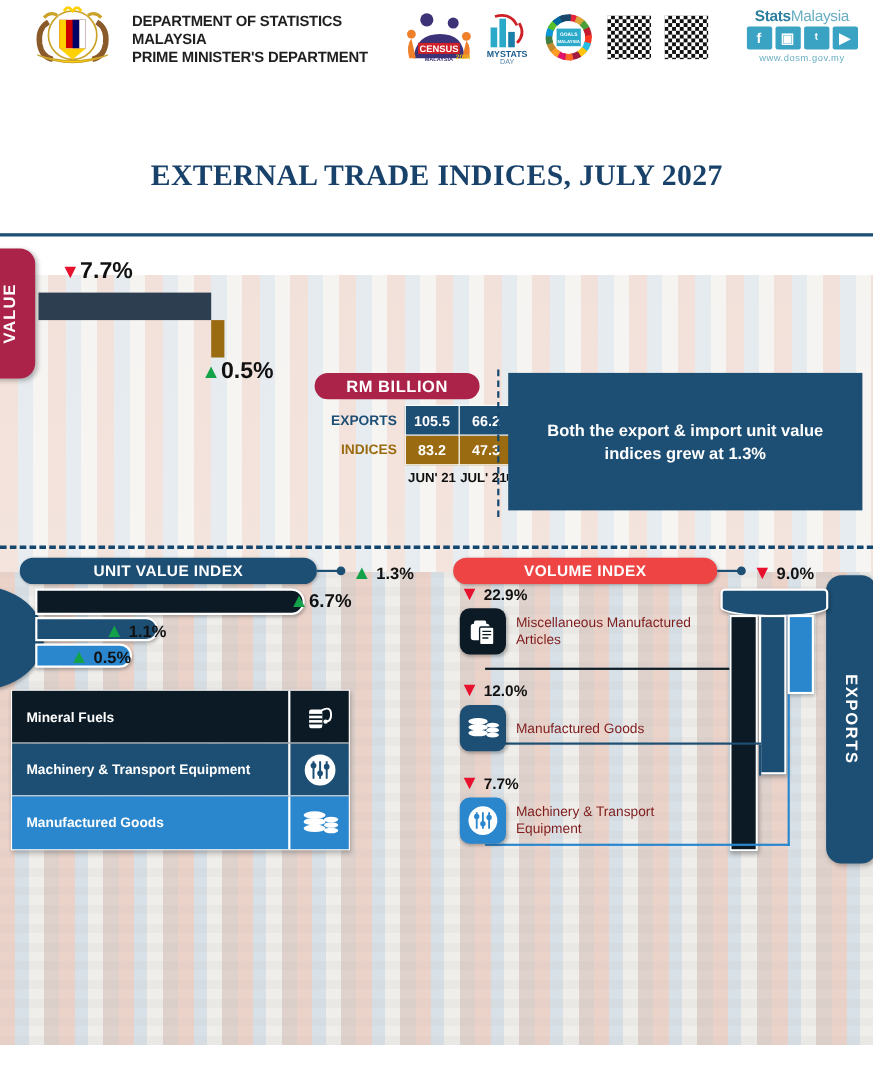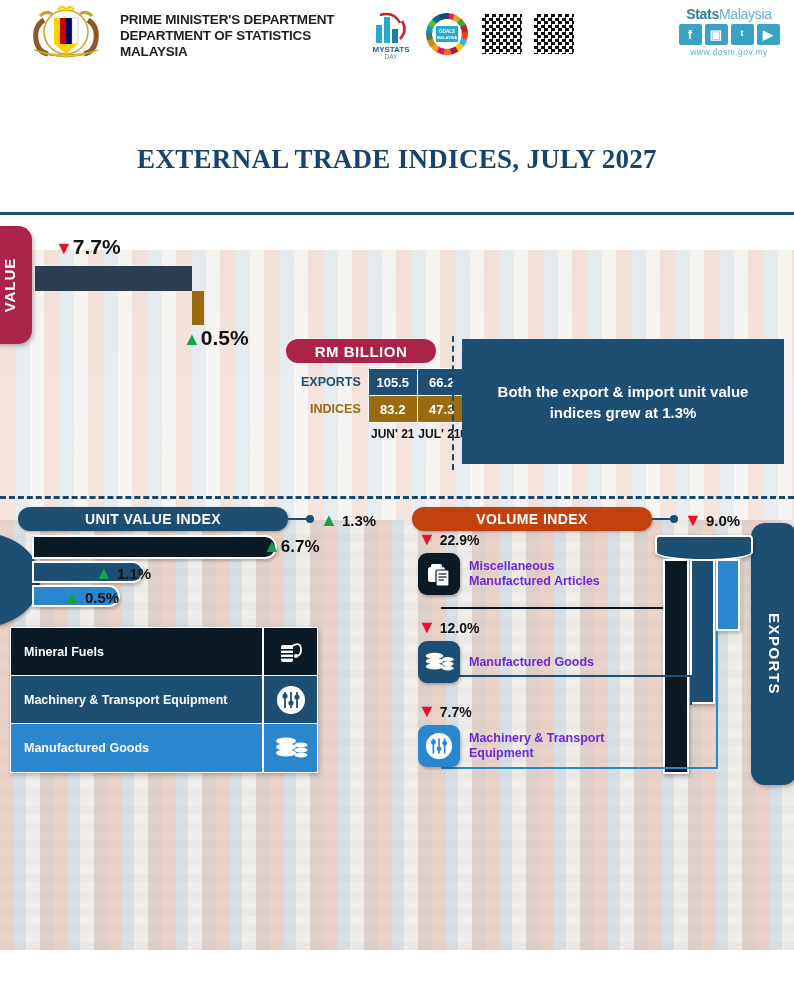--- a/index.html
+++ b/index.html
@@ -93,21 +93,21 @@
   .catrow:last-child{ border-bottom:none;}
   .catname { flex:1; color:#fff; font-weight:bold; font-size:12.5px; padding-left:13px;}
   .caticon { width:55px; height:100%; display:flex; align-items:center; justify-content:center;
      border-left:2px solid #fff; }
 
   
   .vol-item { position:absolute; }
   .vol-row { display:flex; align-items:center; gap:9px; }
   .vol-icon { width:42px; height:42px; border-radius:9px; display:flex; align-items:center;
      justify-content:center; box-shadow:1px 2px 3px rgba(0,0,0,.25); }
-  .vol-name { font-weight:bold; font-size:12.5px; color:#6d28d9; line-height:15px; max-width:160px;}
+  .vol-name { font-weight:normal; font-size:12.5px; color:#7f1d1d; line-height:15px; max-width:160px;}
 
   
   .ham-cap { position:absolute; border-radius:4px 4px 50% 50% / 4px 4px 34% 34%;
       border:2px solid #fff; box-shadow:1px 2px 4px rgba(0,0,0,.3);}
   .ham-bar { position:absolute; border:2px solid #fff; box-shadow:1px 2px 4px rgba(0,0,0,.3);}
   .conn { position:absolute; }
 
   
   .sidetab { position:absolute; width:46px; border-radius:14px; box-shadow:2px 2px 5px rgba(0,0,0,.3);}
   .sidetab span { position:absolute; left:50%; top:50%; color:#fff; font-weight:bold;
@@ -147,25 +147,40 @@
         <path d="M36 38 L48 48 L60 38 Z" fill="#ffd100"></path>
         <path d="M26 14 q-10 6 -8 20 q2 12 12 14" fill="none" stroke="#8b5a2b" stroke-width="5"></path>
         <path d="M70 14 q10 6 8 20 q-2 12 -12 14" fill="none" stroke="#8b5a2b" stroke-width="5"></path>
         <path d="M22 10 q6 -6 12 -2" fill="none" stroke="#c9a227" stroke-width="3"></path>
         <path d="M74 10 q-6 -6 -12 -2" fill="none" stroke="#c9a227" stroke-width="3"></path>
         <path d="M40 4 l4 -4 l4 4 l4 -4 l4 4" fill="none" stroke="#ffd100" stroke-width="2.5"></path>
         <path d="M16 44 q32 14 64 0 q-32 10 -64 0Z" fill="#ffd100" stroke="#c9a227"></path>
       </svg>
     </div>
     <div class="dept-text">
+      <div>DEPARTMENT OF STATISTICS MALAYSIA</div>
       <div>PRIME MINISTER'S DEPARTMENT</div>
-      <div>DEPARTMENT OF STATISTICS MALAYSIA</div>
     </div>
 
     <div class="logos">
+      <div class="logo-box census-logo">
+        <svg width="62" height="50" viewBox="0 0 62 50">
+          <circle cx="20" cy="9" r="6" fill="#3b3277"></circle>
+            <circle cx="44" cy="12" r="5" fill="#3b3277"></circle>
+          <path d="M8 44 q2 -22 24 -22 q22 0 22 22Z" fill="#3b3277"></path>
+          <path d="M6 26 q-5 6 -2 18 l6 0 Z" fill="#f07f2a"></path>
+          <path d="M56 28 q5 6 2 16 l-6 0 Z" fill="#f07f2a"></path>
+          <circle cx="6" cy="22" r="4" fill="#f07f2a"></circle>
+            <circle cx="56" cy="24" r="4" fill="#f07f2a"></circle>
+          <rect x="12" y="30" width="38" height="10" fill="#cf2027"></rect>
+          <text x="31" y="38.5" font-size="8.5" font-weight="bold" fill="#fff" text-anchor="middle" font-family="'Liberation Sans',sans-serif">CENSUS</text>
+          <text x="31" y="46" font-size="5" font-weight="bold" fill="#3b3277" text-anchor="middle" font-family="'Liberation Sans',sans-serif">MALAYSIA</text>
+          <text x="53" y="45" font-size="6" font-weight="bold" fill="#e8c420" text-anchor="middle" font-family="'Liberation Sans',sans-serif">2020</text>
+        </svg>
+      </div>
       <div class="logo-box mystats-logo">
         <svg width="46" height="50" viewBox="0 0 46 50">
           <rect x="8" y="16" width="6" height="18" fill="#2aa9c9"></rect>
           <rect x="16" y="8" width="6" height="26" fill="#2aa9c9"></rect>
           <rect x="24" y="20" width="6" height="14" fill="#1a7fa8"></rect>
           <path d="M12 6 q14 -4 20 8" fill="none" stroke="#cf2027" stroke-width="2.5"></path>
           <path d="M32 30 q8 -8 2 -18" fill="none" stroke="#cf2027" stroke-width="2.5"></path>
           <text x="23" y="43" font-size="8" font-weight="bold" fill="#1a5e8f" text-anchor="middle" font-family="'Liberation Sans',sans-serif">MYSTATS</text>
           <text x="23" y="49.5" font-size="6.5" fill="#5a86a8" text-anchor="middle" font-family="'Liberation Sans',sans-serif">DAY</text>
         </svg>
@@ -327,21 +342,21 @@
                 <ellipse cx="12" cy="19" rx="10" ry="3.4"></ellipse>
                 <ellipse cx="27" cy="11" rx="6.5" ry="2.6"></ellipse>
                 <ellipse cx="27" cy="16" rx="6.5" ry="2.6"></ellipse>
                 <ellipse cx="27" cy="21" rx="6.5" ry="2.6"></ellipse>
               </g>
             </svg>
         </div>
       </div>
     </div>
 
-    <div class="pill" style="left:412px; top:2px; width:240px; background:#c2410c;">VOLUME INDEX</div>
+    <div class="pill" style="left:412px; top:2px; width:240px; background:#ef4444;">VOLUME INDEX</div>
     <div class="pill-line" style="left:652px; top:13px; width:22px; background:#1d4e73;"></div>
     <div class="pill-dot" style="left:670px; top:10px; background:#1d4e73;"></div>
     <div class="hdr-pct" style="left:684px; top:5px;">
       <span class="tri-d">▼</span> <span>9.0%</span>
     </div>
 
     <div class="ham-cap" style="left:655px; top:30px; width:98px; height:26px; background:#1d4e73;"></div>
     <div class="ham-bar" style="left:663px; top:54px; width:26px; height:215px; background:#0b1a24;"></div>
     <div class="ham-bar" style="left:690px; top:54px; width:25px; height:145px; background:#1d4e73;"></div>
     <div class="ham-bar" style="left:716px; top:54px; width:24px; height:72px; background:#2a87cd;"></div>

